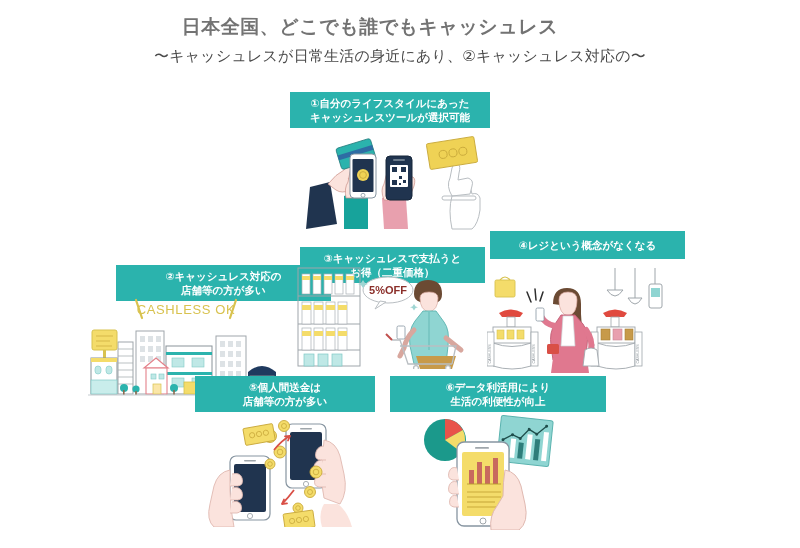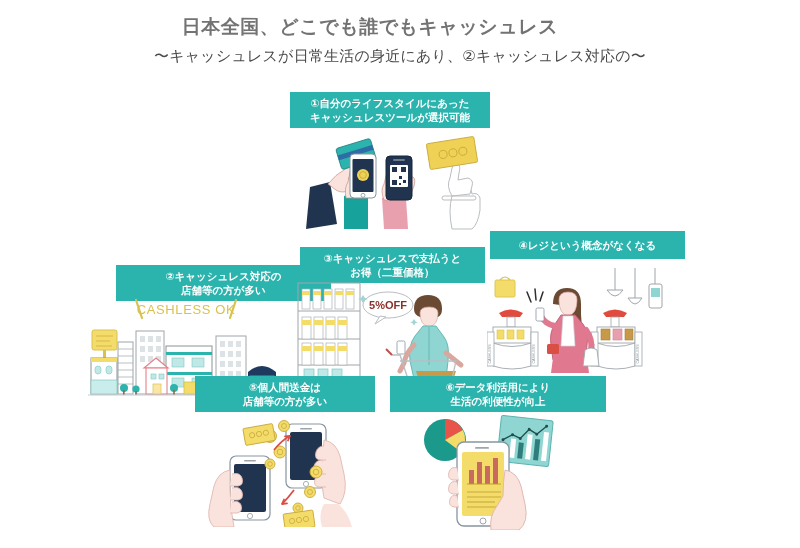--- a/index.html
+++ b/index.html
@@ -228,21 +228,21 @@
           </g>
           <line x1="0" y1="99" x2="195" y2="99" stroke="#C5CBCF" stroke-width="1"></line>
         </g>
       </svg>
     </div>
   </div>
 
   <div class="panel">
     <div class="cap" style="left:300px;top:231px;width:185px;height:36px;margin-top:16px;">③キャッシュレスで支払うと
 お得（二重価格）</div>
-    <div class="art" style="left:296px;top:279px;width:190px;height:105px;">
+    <div class="art" style="left:296px;top:264px;width:190px;height:105px;">
       <svg width="190" height="105" viewBox="0 0 190 105">
 
         <g stroke="#9FA6AB" stroke-width="1" fill="none">
           <rect x="2" y="4" width="62" height="98"></rect>
           <line x1="2" y1="32" x2="64" y2="32"></line>
             <line x1="2" y1="60" x2="64" y2="60"></line>
           <line x1="2" y1="86" x2="64" y2="86"></line>
         </g>
 
         <g>

